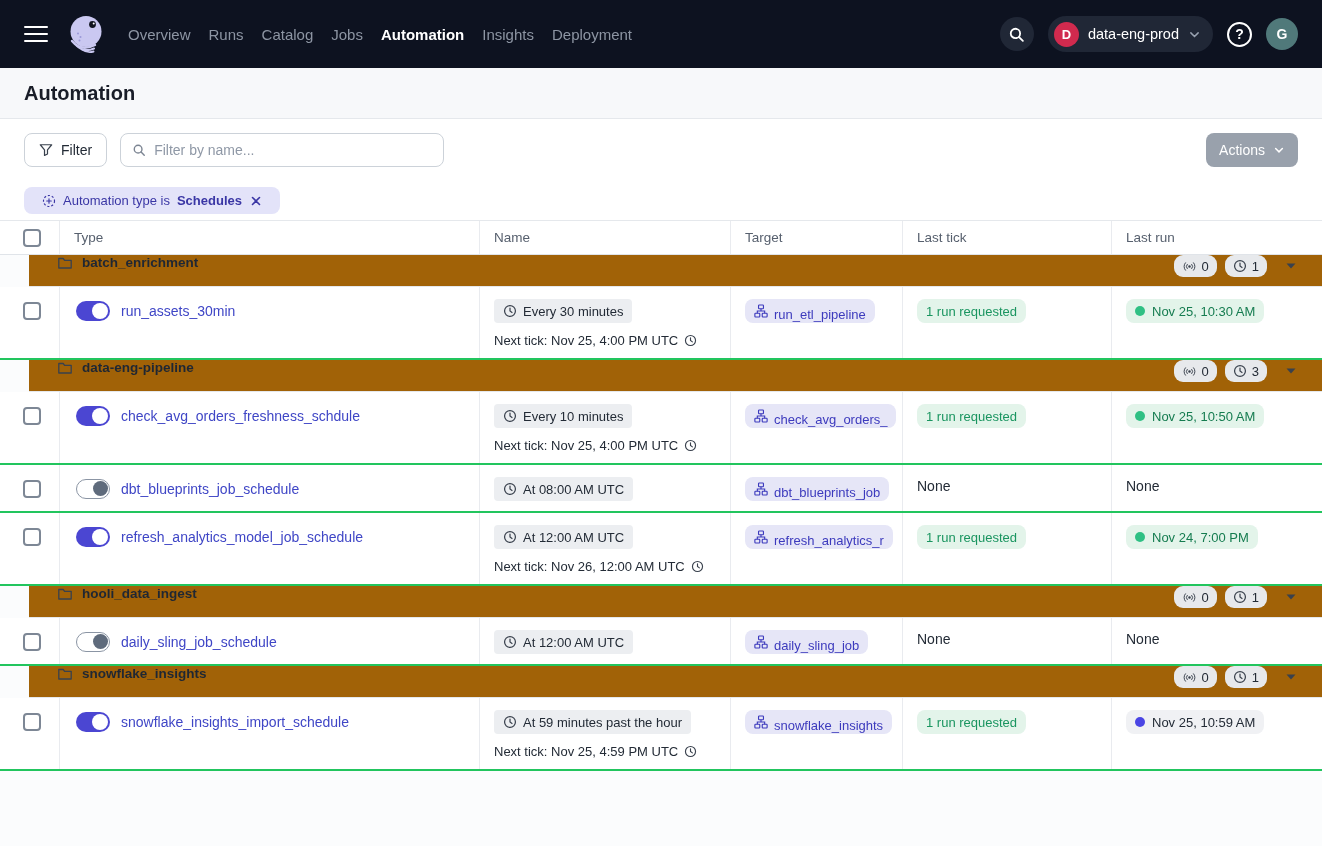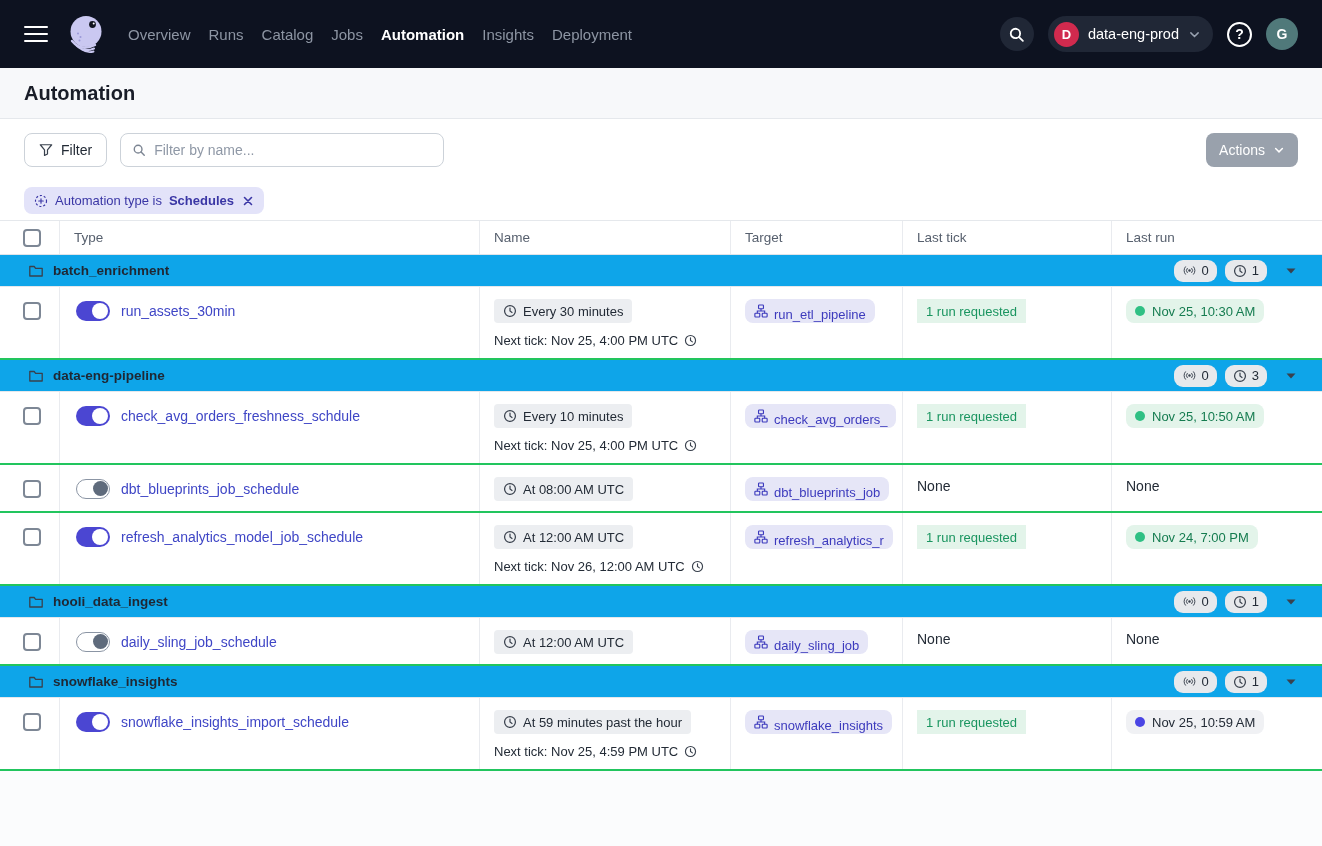--- a/index.html
+++ b/index.html
@@ -77,41 +77,41 @@
   .actions-btn {
     margin-left: auto; height: 34px; background: #99a1ac; border: none; border-radius: 8px;
     color: #fff; font-size: 14px; display: inline-flex; align-items: center; gap: 8px;
     padding: 0 13px; cursor: pointer; font-family: inherit;
   }
 
   
   .chip-row { height: 40px; background: #fff; border-bottom: 1px solid #e5e8ec; display: flex; align-items: center; padding: 0 24px; }
   .filter-chip {
     height: 27px; background: #e3e3f9; border-radius: 8px; display: inline-flex; align-items: center;
-    gap: 7px; padding: 0 10px; font-size: 13px; color: #3a36a5; cursor: pointer;
+    gap: 7px; padding: 0 18px; font-size: 13px; color: #3a36a5; cursor: pointer;
   }
   .filter-chip .chip-value { font-weight: 700; }
   .filter-chip .chip-x { display: flex; margin-left: 1px; }
 
   
   .grid-cols { display: grid; grid-template-columns: 60px 420px 251px 172px 209px 210px; }
   .thead { height: 34px; background: #fff; border-bottom: 1px solid #e0e4e9; }
   .thead .cell { display: flex; align-items: center; font-size: 13.5px; color: #57606e; }
   .cell { border-right: 1px solid #e9ebef; padding-left: 14px; }
   .cell:last-child { border-right: none; }
   .c-check { padding-left: 23px; }
 
   .checkbox {
     width: 18px; height: 18px; border: 2px solid #7d8795; border-radius: 4px; background: #fff;
     display: inline-block; cursor: pointer; flex: none;
   }
 
   .group-row {
-    height: 32px; background: #0ea5e9; border-bottom: 1px solid #e5e8ec;
-    display: flex; align-items: center; padding: 0 26px 0 28px; cursor: pointer;
+    height: 32px; background: #a16207; border-bottom: 1px solid #e5e8ec;
+    display: flex; align-items: flex-start; padding: 0 26px 0 28px; cursor: pointer; margin-left: 29px;
   }
   .group-row .folder { color: #39414d; display: flex; }
   .group-name { font-size: 13.5px; font-weight: 600; color: #1f2733; margin-left: 9px; }
   .group-right { margin-left: auto; display: flex; align-items: center; gap: 8px; }
   .gbadge {
     height: 22px; background: #e7e9ec; border-radius: 9px; display: inline-flex; align-items: center;
     gap: 5px; padding: 0 8px; font-size: 13px; color: #232b36;
   }
   .gbadge svg { color: #39414d; }
   .caret { color: #39414d; margin-left: 11px; display: flex; cursor: pointer; }
@@ -140,21 +140,21 @@
   .next-tick { margin-top: 10px; font-size: 13px; color: #232b36; display: flex; align-items: center; gap: 6px; }
   .next-tick svg { color: #39414d; }
 
   .target-chip {
     display: inline-flex; align-items: center; gap: 6px; background: #e6e6f7; border-radius: 8px;
     height: 24px; padding: 0 9px; font-size: 13px; color: #3c3abd; cursor: pointer;
   }
   .target-chip .target-text { text-decoration-color: #a9a7e0; text-underline-offset: 3px; margin-top: 6px; }
 
   .tick-chip {
-    display: inline-flex; align-items: center; background: #e3f4ea; border-radius: 0;
+    display: inline-flex; align-items: center; background: #e3f4ea; border-radius: 8px;
     height: 24px; padding: 0 9px; font-size: 13px; color: #1a9560;
   }
   .run-chip {
     display: inline-flex; align-items: center; gap: 7px; border-radius: 8px;
     height: 24px; padding: 0 9px; font-size: 13px;
   }
   .run-chip .dot { width: 10px; height: 10px; border-radius: 50%; flex: none; }
   .run-chip.success { background: #e3f4ea; color: #157c50; }
   .run-chip.success .dot { background: #2fc084; }
   .run-chip.progress { background: #f0f1f4; color: #232b36; }

